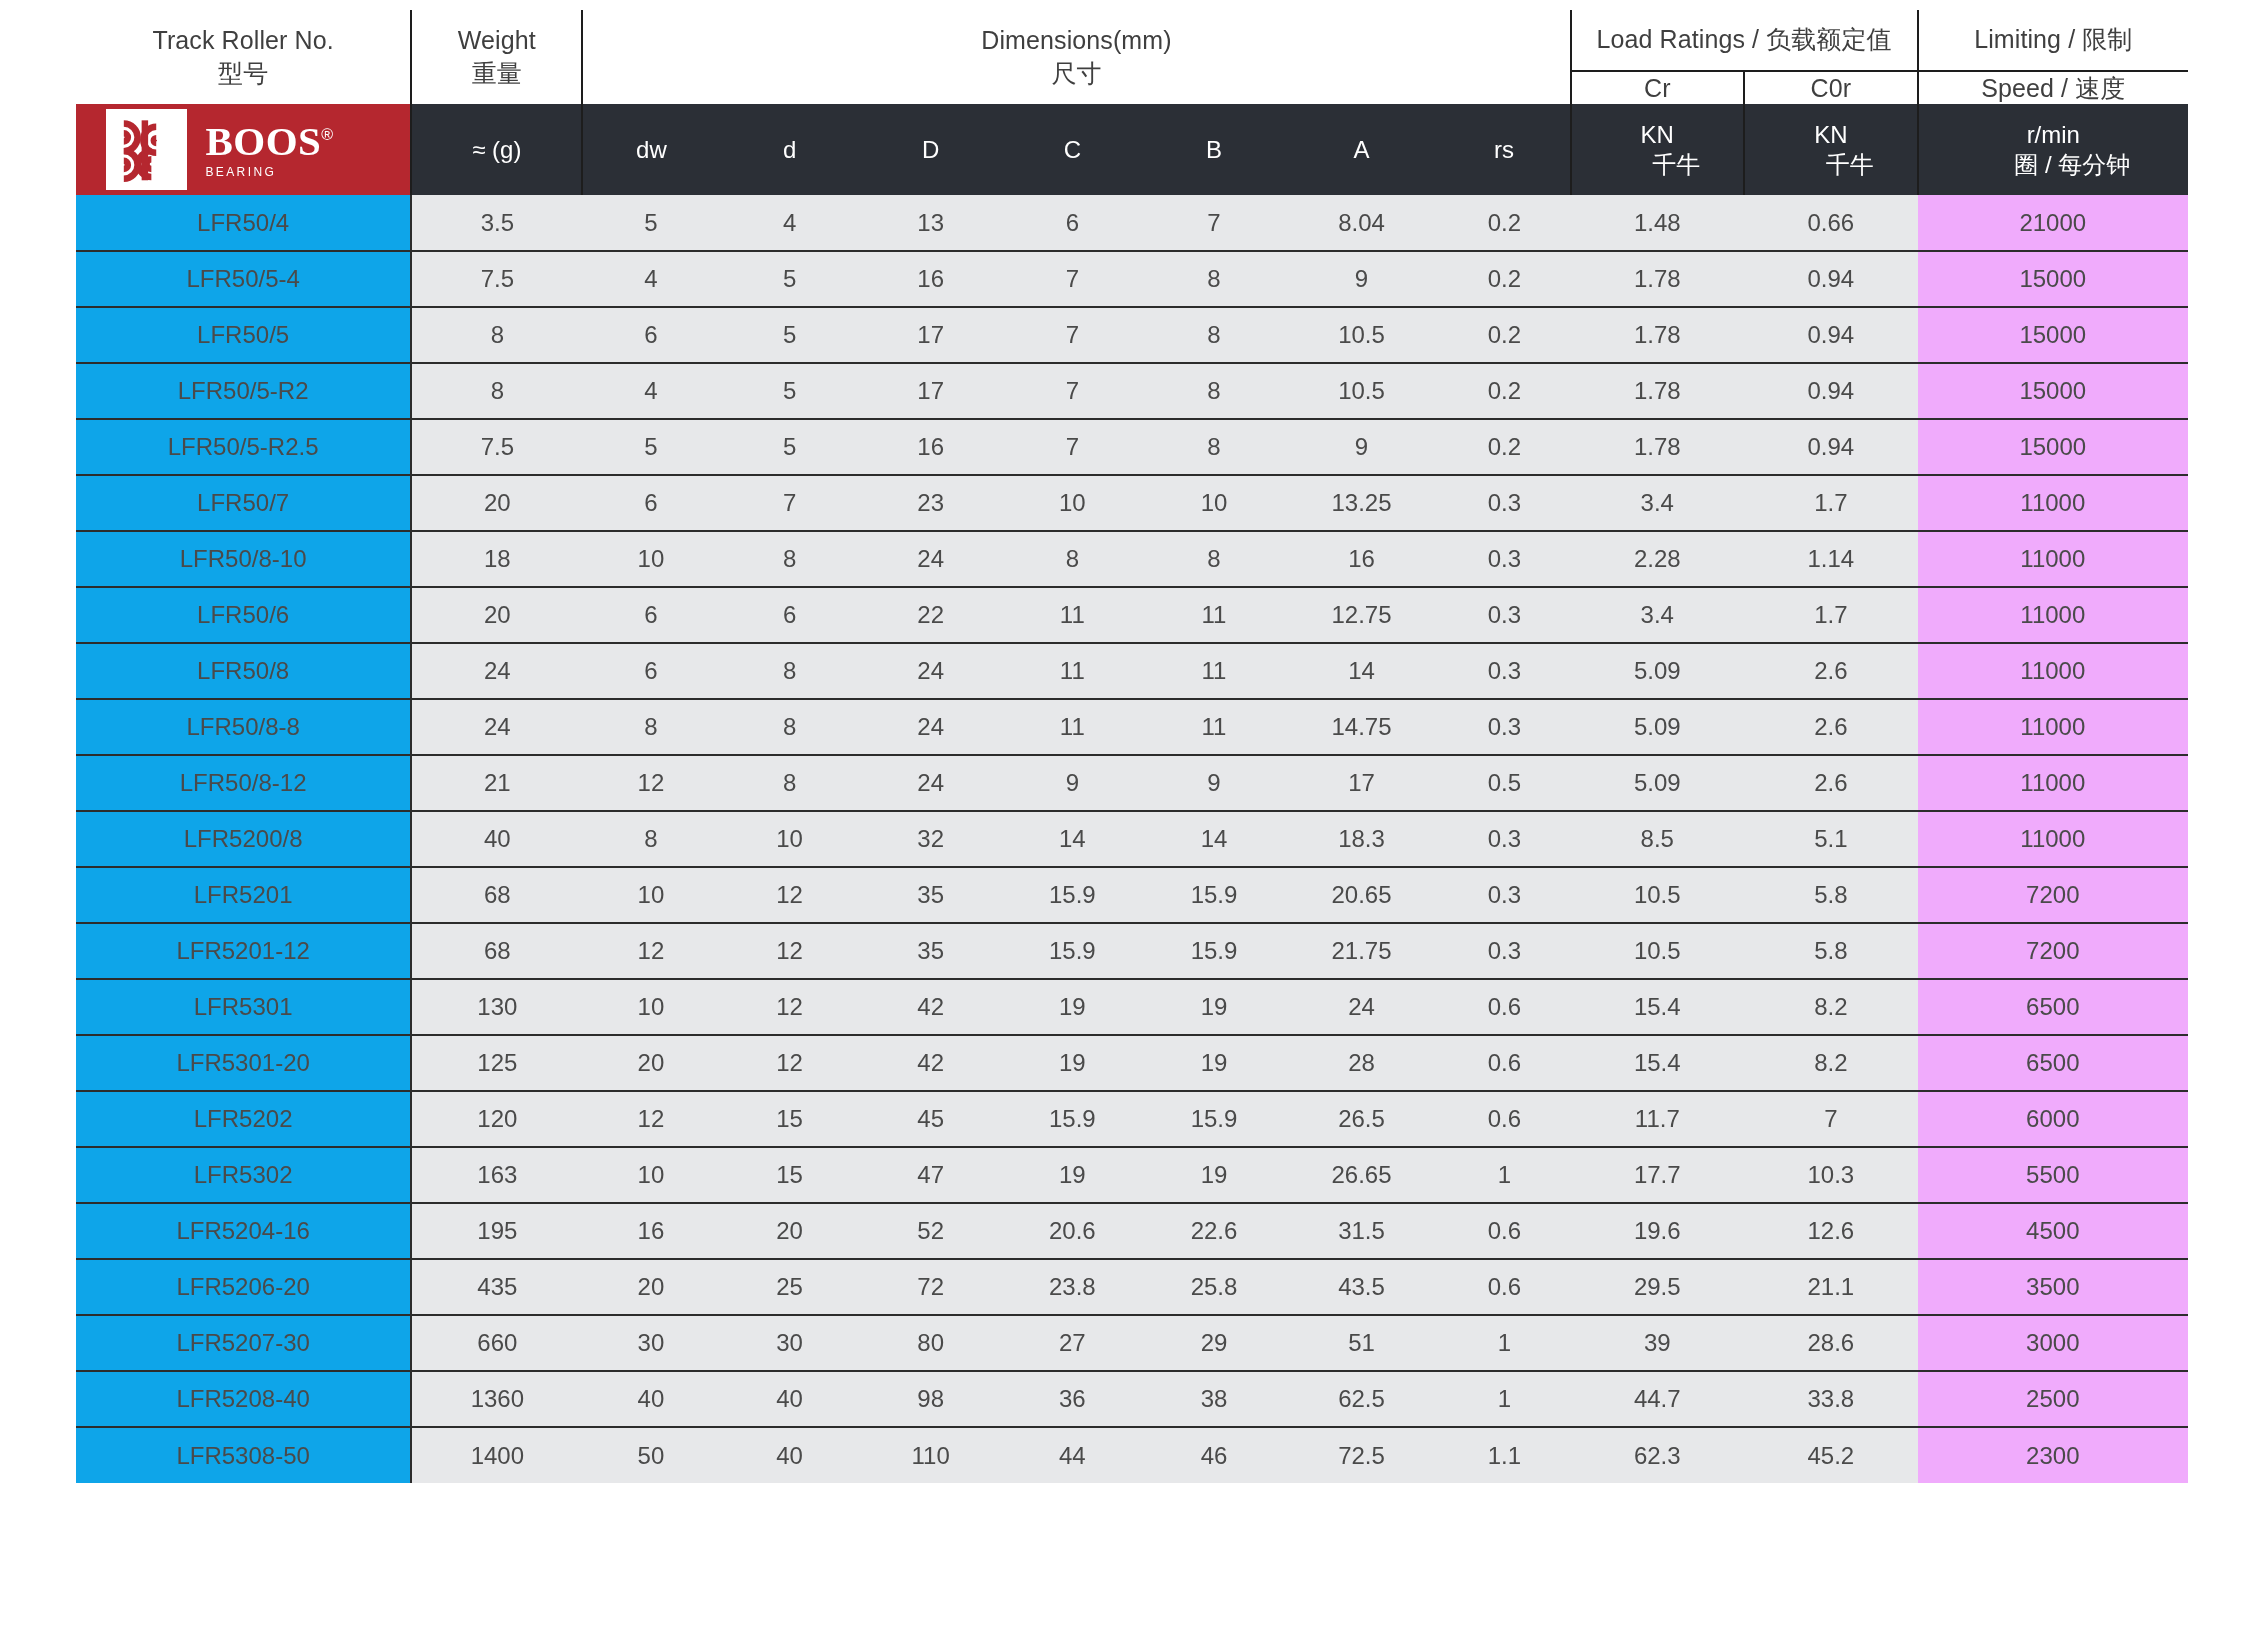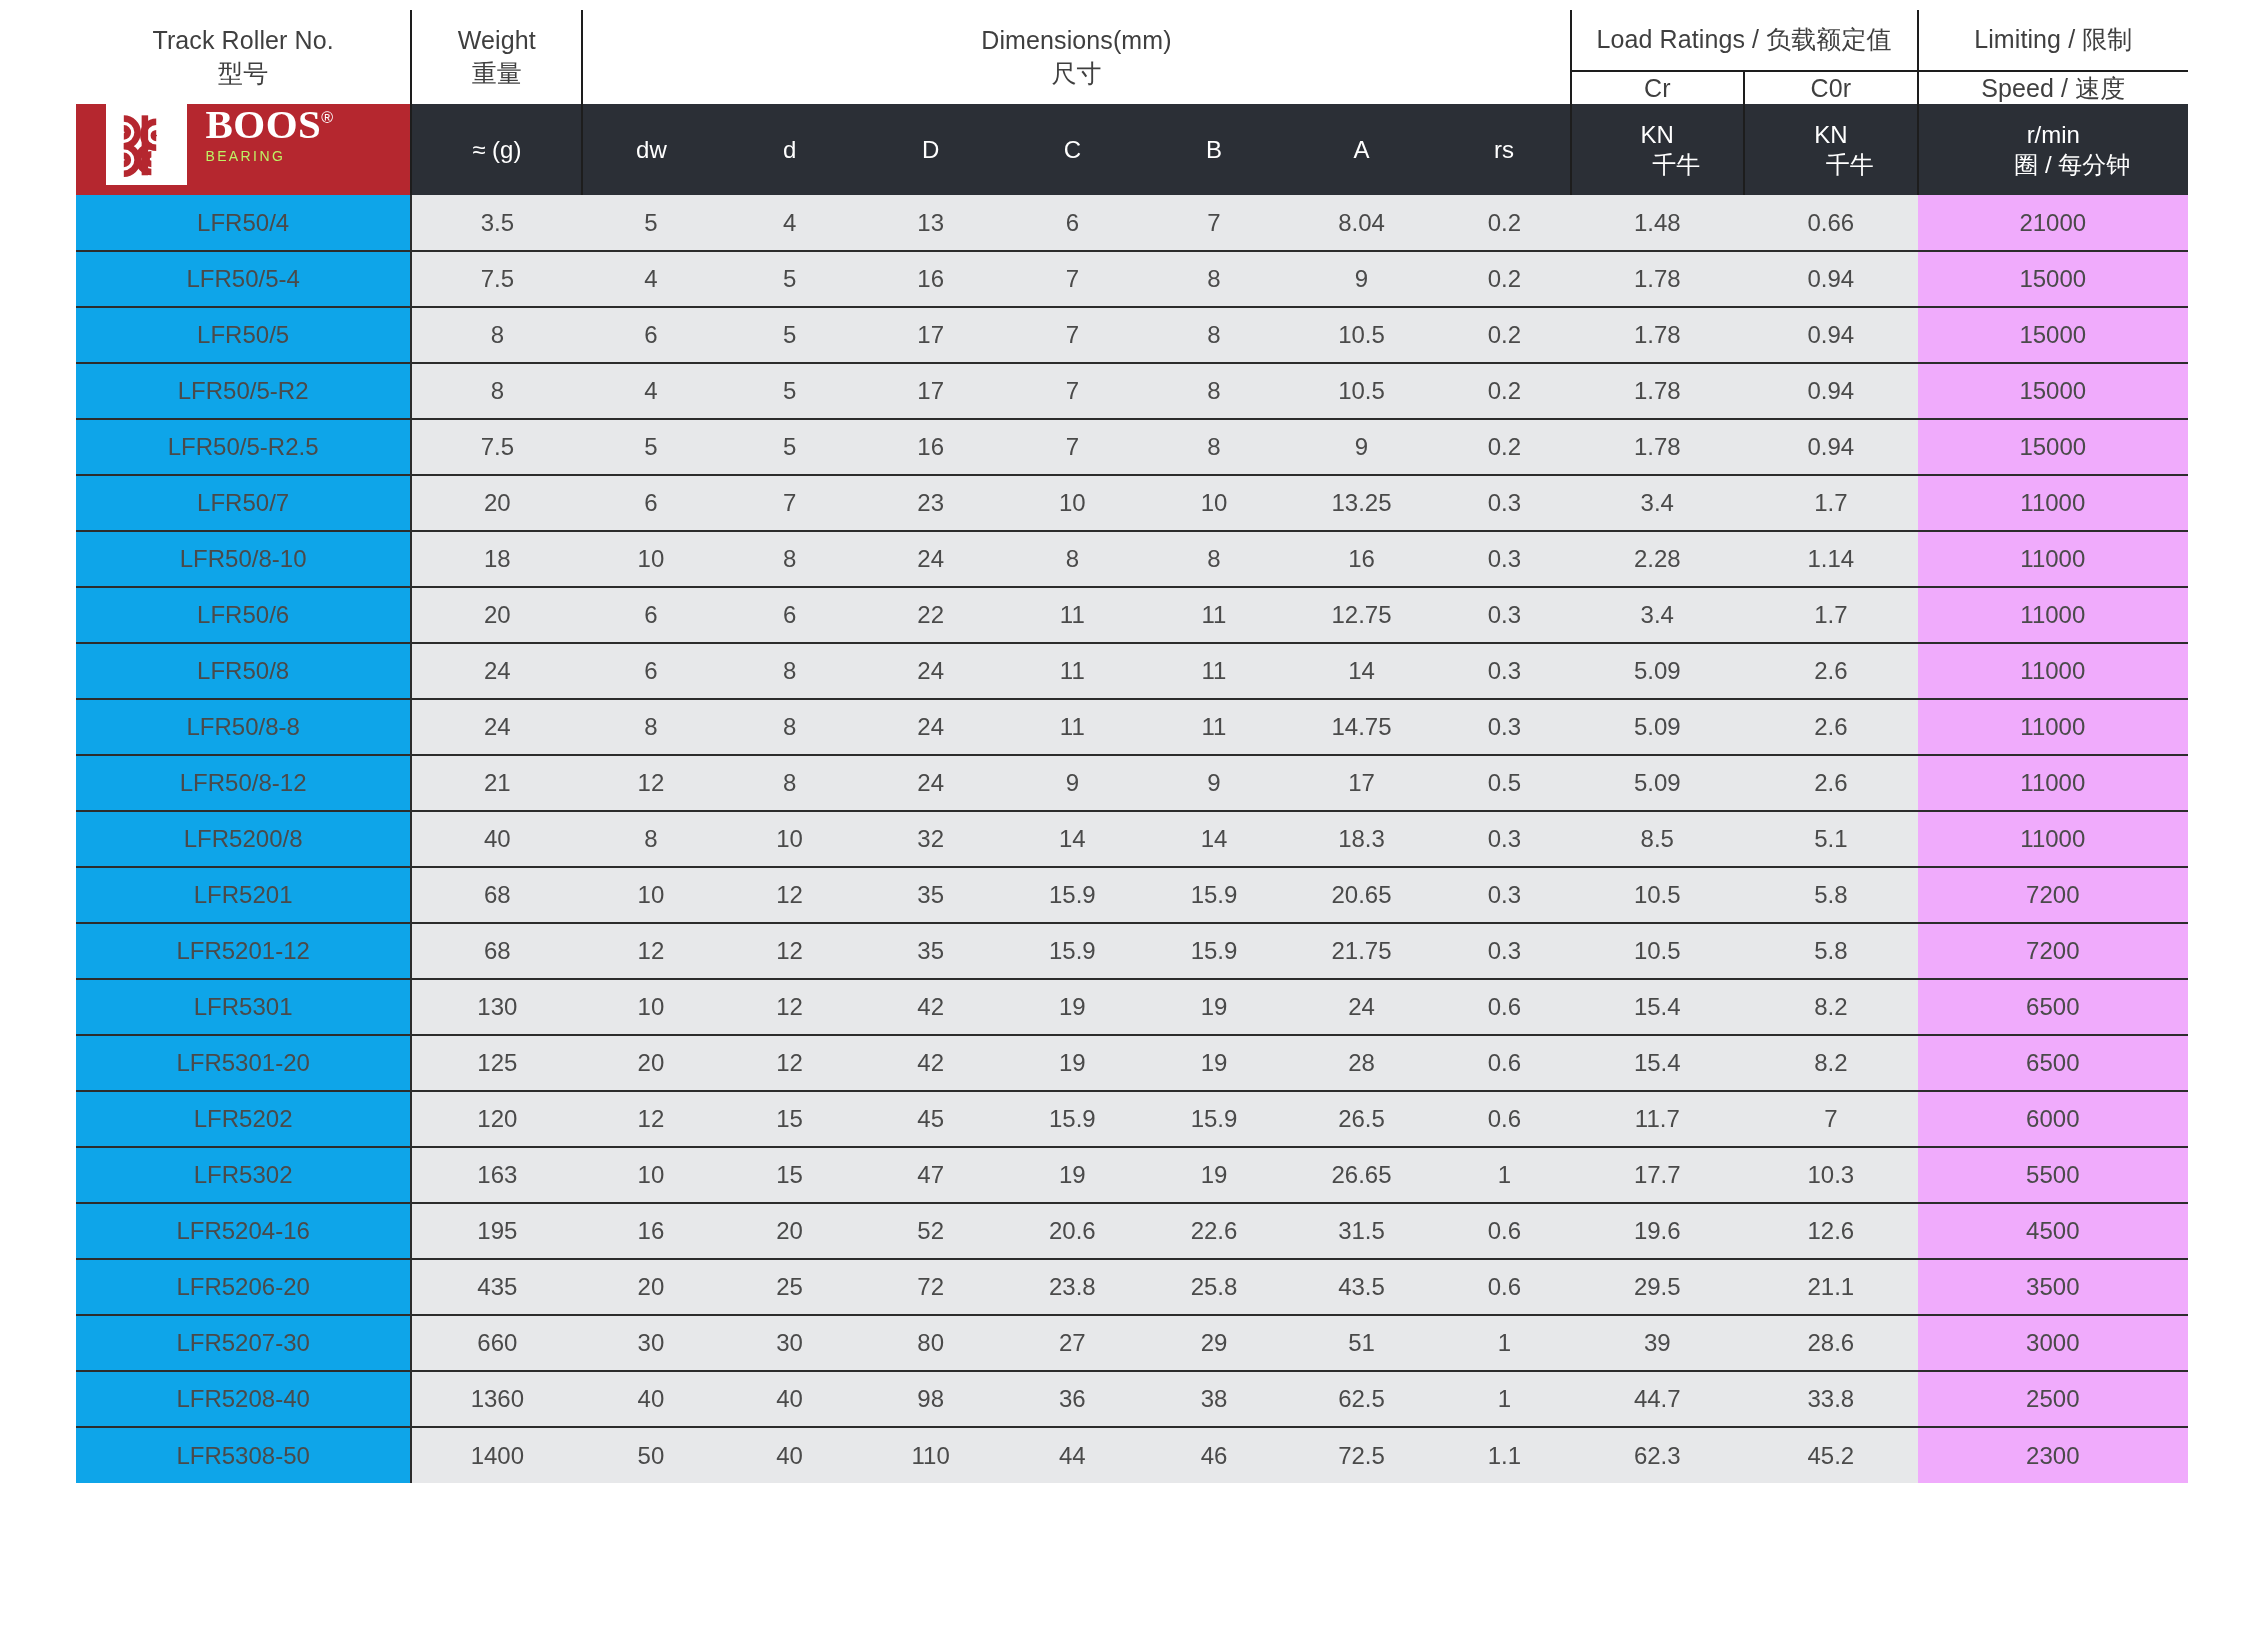--- a/index.html
+++ b/index.html
@@ -69,21 +69,21 @@
   .hdr-dark .cn { display: block; margin-left: 38px; }
 
   .logo-cell {
     background: #b5272f;
     padding: 0;
   }
 
   
   .logo-wrap {
     display: flex;
-    align-items: flex-start;
+    align-items: center;
     height: 91px;
     padding-left: 30px;
   }
   .logo-mark {
     width: 81px;
     height: 81px;
     background: #ffffff;
     flex: 0 0 auto;
     position: relative;
   }
@@ -101,22 +101,22 @@
     letter-spacing: 0.5px;
   }
   .logo-reg {
     font-size: 16px;
     vertical-align: super;
     font-family: "Liberation Sans", sans-serif;
     font-weight: normal;
   }
   .logo-bearing {
     margin-top: 4.3px;
-    font-size: 14px;
-    color: #bef264;
+    font-size: 12px;
+    color: #ffffff;
     letter-spacing: 2.4px;
   }
 
   
   tbody tr { height: 56px; }
   tbody td {
     font-size: 24px;
     color: #4a4a4a;
     border-bottom: 2.2px solid #2c2c2c;
   }

